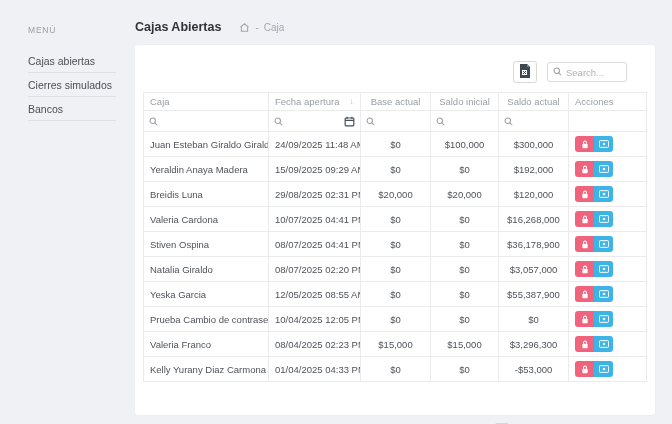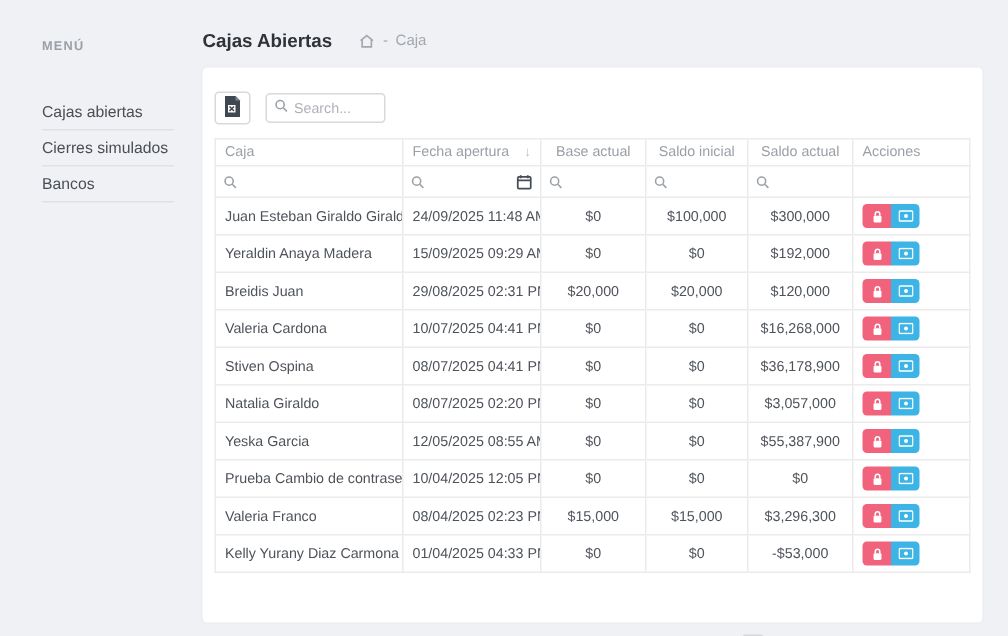--- a/index.html
+++ b/index.html
@@ -7,39 +7,39 @@
   body {
     font-family:"Liberation Sans", sans-serif;
     background:#f0f1f5;
     color:#4a4f54;
     font-size:10px;
     position:relative;
   }
 
   
   .sidebar { position:absolute; left:0; top:0; width:128px; height:424px; padding:25px 12px 0 28px; }
-  .menu-label { font-size:8.5px; color:#9aa0a6; letter-spacing:.8px; font-weight:bold; margin-bottom:28px; }
+  .menu-label { font-size:8.5px; color:#9aa0a6; letter-spacing:.8px; font-weight:normal; margin-bottom:14px; }
   .menu-item {
     font-size:10.5px; color:#4a4f54; padding:6px 0 5px 0;
     border-bottom:1px solid #dfe1e5; cursor:pointer; white-space:nowrap;
   }
 
   
   .page-header { position:absolute; left:135px; top:20px; display:flex; align-items:center; gap:18px; }
   .page-title { font-size:12.5px; font-weight:bold; color:#2f3337; }
   .breadcrumb { display:flex; align-items:center; gap:5px; color:#a3a8ad; font-size:10px; }
   .breadcrumb svg { display:block; }
 
   
   .card {
     position:absolute; left:135px; top:45px; width:520px; height:370px;
     background:#ffffff; border-radius:3px; box-shadow:0 0 2px rgba(0,0,0,.04);
     padding:16px 8px 0 8px;
   }
-  .card-toolbar { display:flex; align-items:center; gap:10px; height:22px; margin-bottom:9px; padding-right:20px; }
+  .card-toolbar { display:flex; justify-content:flex-end; align-items:center; gap:10px; height:22px; margin-bottom:9px; padding-right:20px; }
   .export-btn {
     width:24px; height:22px; border:1px solid #d9d9d9; border-radius:3px; background:#fff;
     display:flex; align-items:center; justify-content:center; cursor:pointer;
   }
   .search-box {
     width:80px; height:20px; border:1px solid #d9d9d9; border-radius:3px; background:#fff;
     display:flex; align-items:center; padding:0 5px; gap:4px;
   }
   .search-box input {
     border:none; outline:none; width:100%; font-size:9.5px; color:#555;
@@ -239,21 +239,21 @@
           <svg width="10" height="8" viewBox="0 0 12 9">
             <rect x="0.5" y="0.5" width="11" height="8" rx="1" fill="none" stroke="#ffffff" stroke-width="1.2"></rect>
             <circle cx="6" cy="4.5" r="1.6" fill="#ffffff"></circle>
           </svg>
         </div>
       </div>
     </td>
   </tr>
 
   <tr>
-    <td>Breidis Juan</td>
+    <td>Breidis Luna</td>
     <td>29/08/2025 02:31 PM</td>
     <td class="num">$20,000</td>
     <td class="num">$20,000</td>
     <td class="num">$120,000</td>
     <td>
       <div class="action-group">
         <div class="abtn lock">
           <svg width="8" height="9" viewBox="0 0 10 12" fill="none" stroke="#ffffff" stroke-width="1.4">
             <rect x="1.5" y="5" width="7" height="6" rx="1" fill="#ffffff" stroke="none"></rect>
             <path d="M3 5 V3.5 a2 2 0 0 1 4 0 V5"></path>

